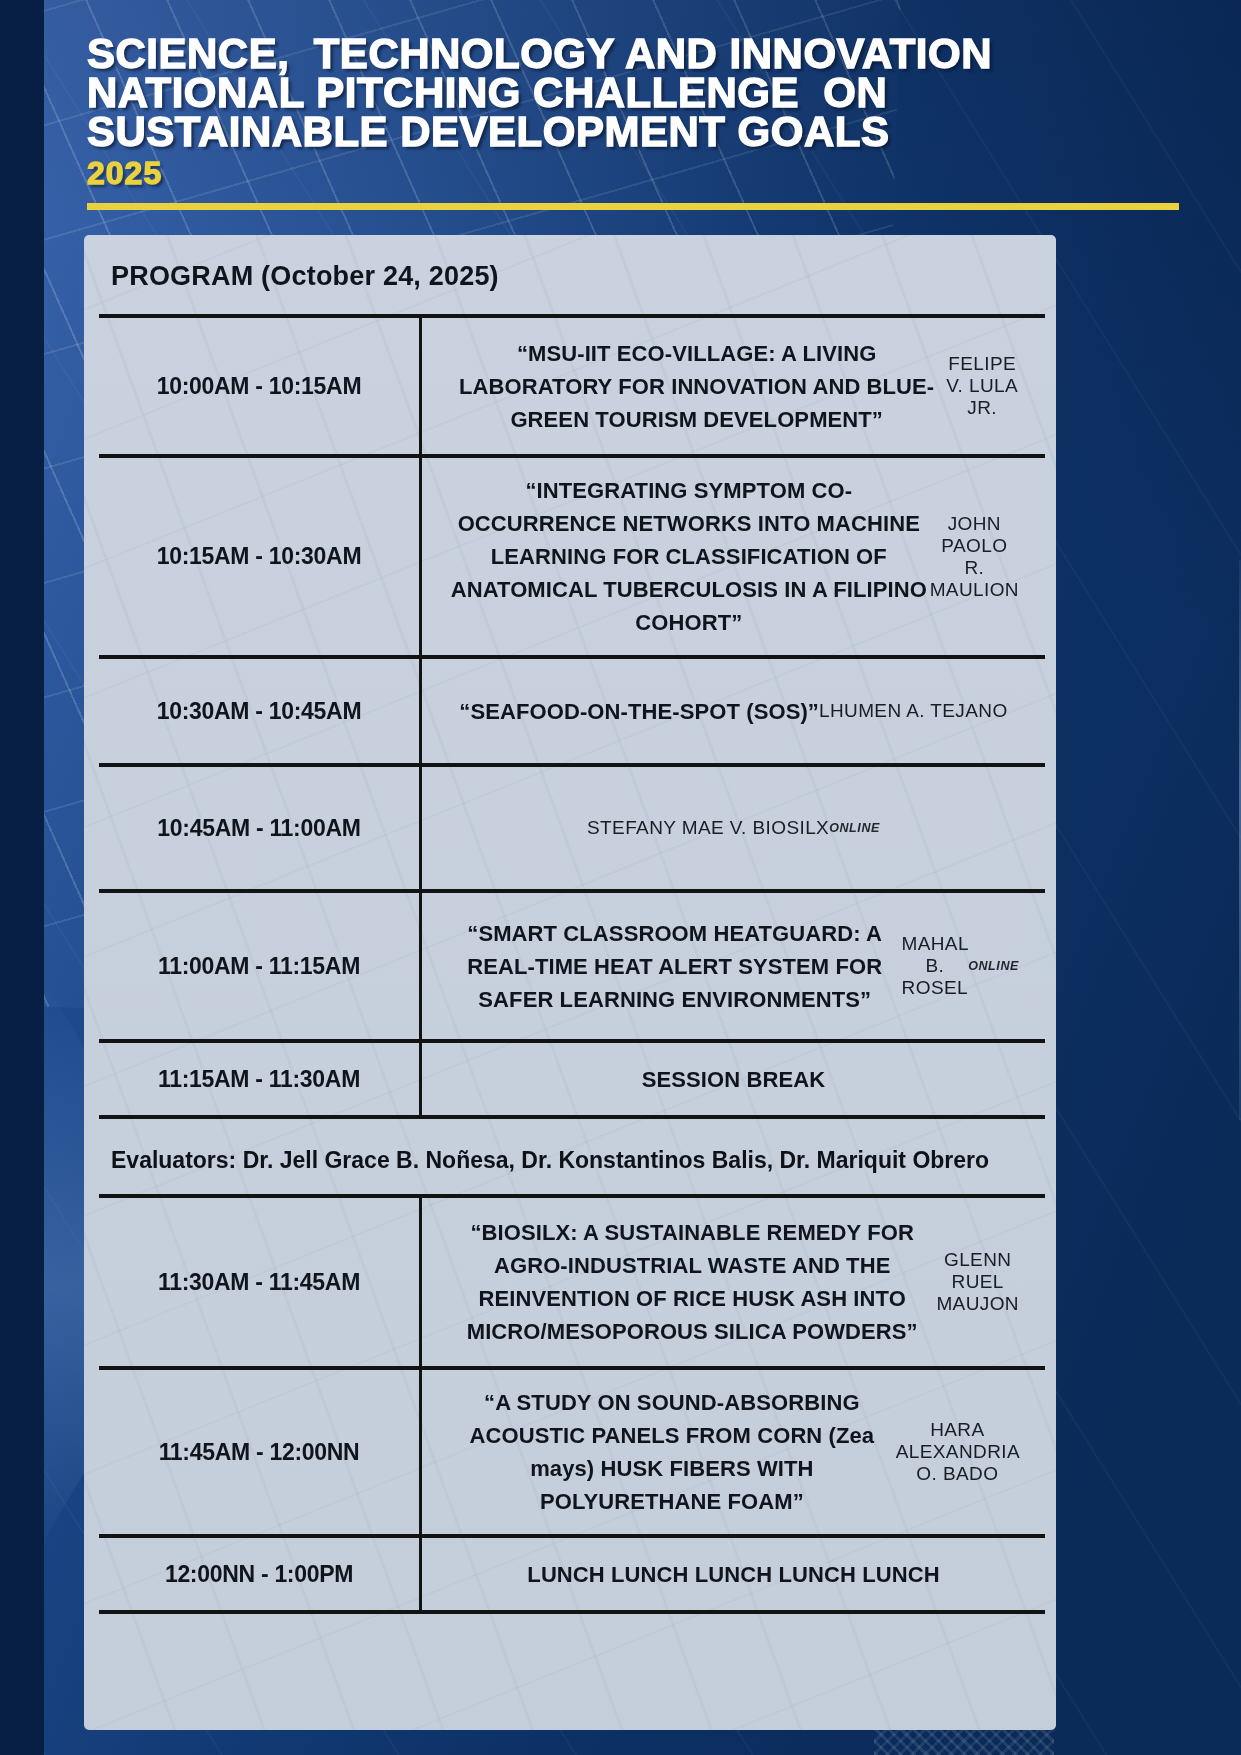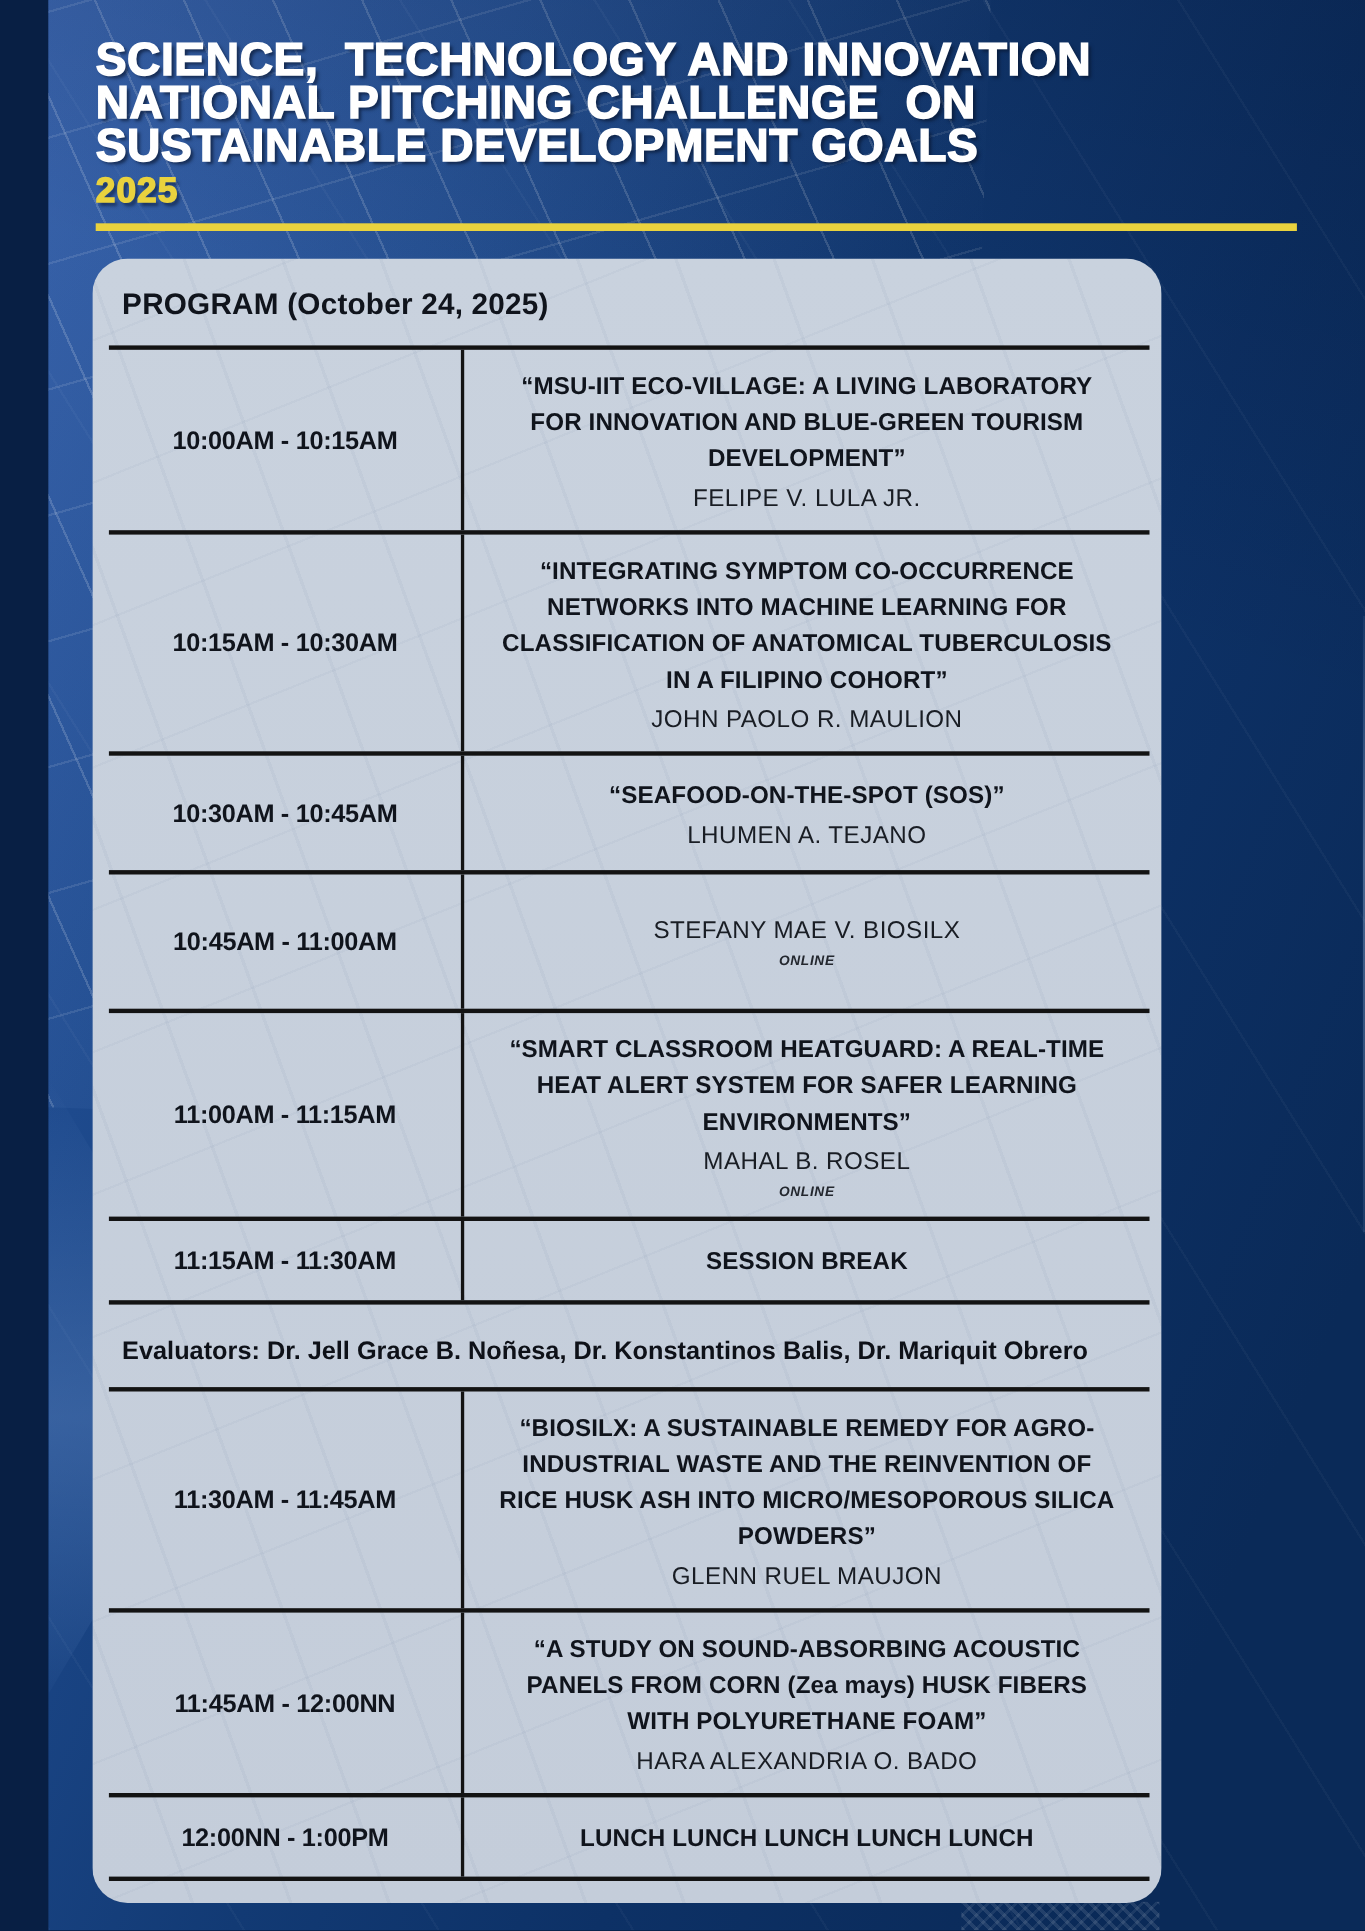--- a/index.html
+++ b/index.html
@@ -57,21 +57,21 @@
     font-size:32px; font-weight:bold; line-height:42px; margin-top:1px;
     color:#E9D23E; letter-spacing:1px;
     -webkit-text-stroke:1.4px #E9D23E;
     text-shadow:3px 3px 3px rgba(7,20,45,0.55);
   }
   .rule { margin-top:9px; width:1092px; height:7px; background:#E9D23E; }
 
   
   .panel {
     position:absolute; left:40px; top:235px; width:972px; height:1495px;
-    border-radius:32px;
+    border-radius:5px;
     background:
       repeating-linear-gradient(70deg, rgba(70,95,135,0.05) 0 3px, transparent 3px 84px),
       repeating-linear-gradient(-22deg, rgba(70,95,135,0.045) 0 2px, transparent 2px 120px),
       linear-gradient(180deg, #c9d2de 0%, #c4cdda 100%);
     padding:26px 11px 0 15px;
   }
   .program-heading {
     font-size:27px; font-weight:bold; color:#10141c; letter-spacing:0.2px;
     margin:0 0 0 12px;
   }
@@ -79,25 +79,25 @@
   .table { margin-top:22px; }
   .prow { display:grid; grid-template-columns:323px 1fr; border-top:4px solid #131313; }
   .prow.last { border-bottom:4px solid #131313; }
   .time-cell {
     display:flex; align-items:center; justify-content:center; text-align:right;
     border-right:3px solid #131313;
     font-size:23px; font-weight:bold; color:#10141c; letter-spacing:-0.3px;
     padding:8px;
   }
   .content-cell {
-    display:flex; flex-direction:column; align-items:center; justify-content:center;
-    text-align:center; padding:16px 26px; row-gap:7px;
+    display:flex; flex-direction:row; align-items:center; justify-content:center;
+    text-align:center; padding:16px 26px; row-gap:20px;
   }
   .p-title { font-size:22px; font-weight:bold; color:#10141c; line-height:33px; letter-spacing:0.1px; }
-  .p-speaker { font-size:22px; color:#191d24; letter-spacing:0.4px; }
+  .p-speaker { font-size:19px; color:#191d24; letter-spacing:0.4px; }
   .p-note { font-size:12.5px; font-style:italic; font-weight:bold; color:#23272e; letter-spacing:0.6px; }
   .p-speaker:empty, .p-note:empty { display:none; }
 
   .h140{min-height:140px}.h172{min-height:172px}.h108{min-height:108px}
   .h126{min-height:126px}.h150{min-height:150px}.h76{min-height:76px}
   .h146{min-height:146px}.h80{min-height:80px}
 
   .section-head { border-top:4px solid #131313; padding:18px 12px 20px 12px; }
   .section-title { font-size:24px; font-weight:bold; color:#0e1118; letter-spacing:0.1px; }
   .evaluators { margin-top:10px; font-size:23px; color:#0e1118; }

